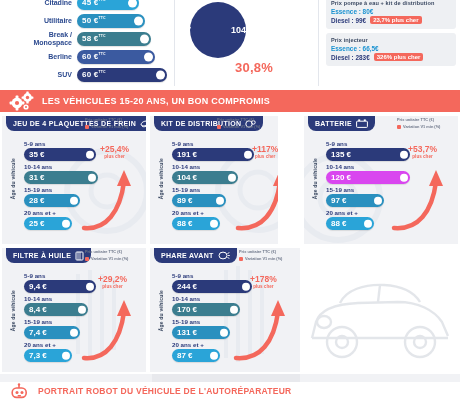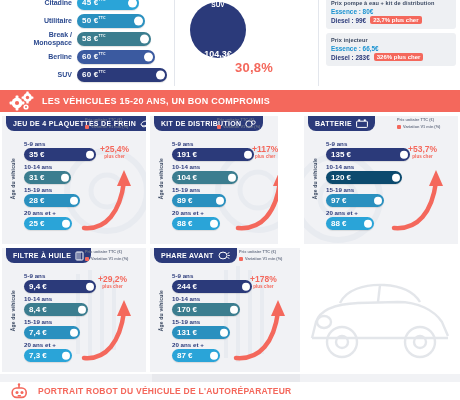--- a/index.html
+++ b/index.html
@@ -36,21 +36,21 @@
   .barval sup{font-size:3.5px;vertical-align:super;font-weight:bold;}
   .knob{
     position:absolute;right:2px;top:50%;transform:translateY(-50%);
     width:9px;height:9px;border-radius:50%;background:#fff;
   }
 
   
   .bubbles{position:absolute;left:182px;top:2px;width:120px;height:86px;}
   .bub{
     position:absolute;border-radius:50%;color:#fff;
-    display:flex;flex-direction:column;align-items:center;justify-content:center;
+    display:flex;flex-direction:row;align-items:center;justify-content:center;
     text-align:center;line-height:1.12;gap:40px;
   }
   .bub-suv{left:8px;top:0px;width:56px;height:56px;background:#2b3a7a;}
   .bub-suv .b-name{font-size:6.5px;font-weight:bold;}
   .bub-suv .b-val{font-size:9px;font-weight:bold;}
   .bub-cit{left:52px;top:22px;width:40px;height:40px;background:#1a92d1;}
   .bub-cit .b-name{font-size:6px;font-weight:bold;}
   .bub-cit .b-val{font-size:8px;font-weight:bold;}
   .bub-pct{
     position:absolute;left:0px;top:58px;width:104px;text-align:center;color:#f4685c;
@@ -291,21 +291,21 @@
       <div class="rows">
         <div class="grp">
           <div class="grp-lab">5-9 ans</div>
           <div class="gbar" style="width:72px;background:#2b3a7a;">
             <span class="gval">35 €</span>
               <span class="gknob"></span>
           </div>
         </div>
         <div class="grp">
           <div class="grp-lab">10-14 ans</div>
-          <div class="gbar" style="width:47px;background:#3b7d8f;">
+          <div class="gbar" style="width:74px;background:#3b7d8f;">
             <span class="gval">31 €</span>
               <span class="gknob"></span>
           </div>
         </div>
         <div class="grp">
           <div class="grp-lab">15-19 ans</div>
           <div class="gbar" style="width:56px;background:#2a90bf;">
             <span class="gval">28 €</span>
               <span class="gknob"></span>
           </div>
@@ -420,21 +420,21 @@
       <div class="rows">
         <div class="grp">
           <div class="grp-lab">5-9 ans</div>
           <div class="gbar" style="width:84px;background:#2b3a7a;">
             <span class="gval">135 €</span>
               <span class="gknob"></span>
           </div>
         </div>
         <div class="grp">
           <div class="grp-lab">10-14 ans</div>
-          <div class="gbar" style="width:76px;background:#0c4a6e;">
+          <div class="gbar" style="width:84px;background:#d946ef;">
             <span class="gval">120 €</span>
               <span class="gknob"></span>
           </div>
         </div>
         <div class="grp">
           <div class="grp-lab">15-19 ans</div>
           <div class="gbar" style="width:58px;background:#2a90bf;">
             <span class="gval">97 €</span>
               <span class="gknob"></span>
           </div>

